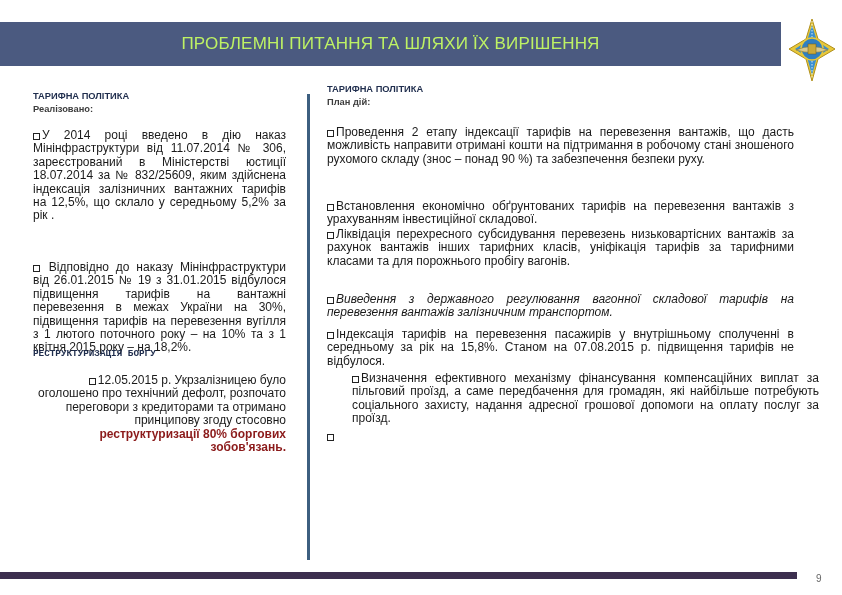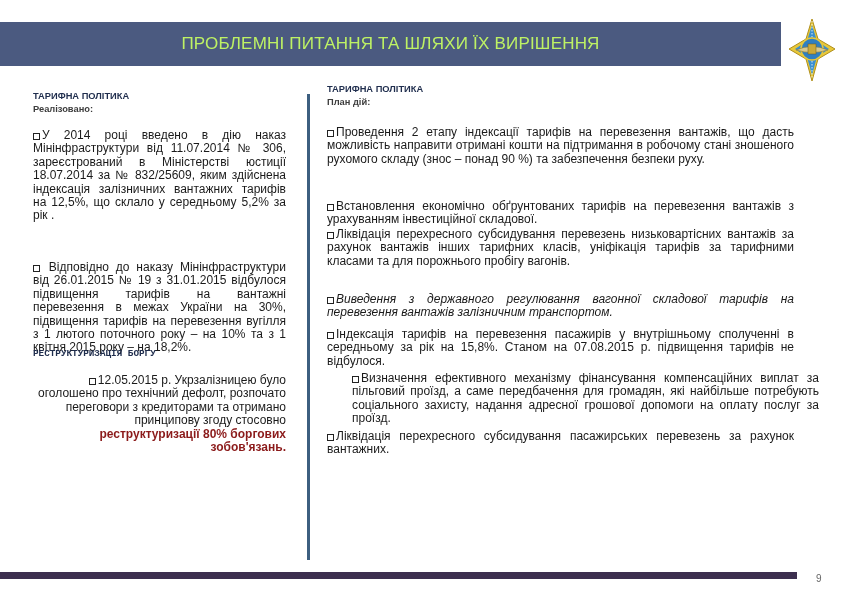--- a/index.html
+++ b/index.html
@@ -94,17 +94,17 @@
   <p class="abs para col" style="left:327px; top:200px; width:467px;"><span class="bullet"></span><span>Встановлення економічно обґрунтованих тарифів на перевезення вантажів з урахуванням інвестиційної складової.</span></p>
 
   <p class="abs para col" style="left:327px; top:228px; width:467px;"><span class="bullet"></span><span>Ліквідація перехресного субсидування перевезень низьковартісних вантажів за рахунок вантажів інших тарифних класів, уніфікація тарифів за тарифними класами та для порожнього пробігу вагонів.</span></p>
 
   <p class="abs para col" style="left:327px; top:293px; width:467px;font-style:italic;"><span class="bullet"></span><span>Виведення з державного регулювання вагонної складової тарифів на перевезення вантажів залізничним транспортом.</span></p>
 
   <p class="abs para col" style="left:327px; top:328px; width:467px;"><span class="bullet"></span><span>Індексація тарифів на перевезення пасажирів у внутрішньому сполученні в середньому за рік на 15,8%. Станом на 07.08.2015 р. підвищення тарифів не відбулося.</span></p>
 
   <p class="abs para col" style="left:327px; top:372px; width:467px;margin-left:25px;"><span class="bullet"></span><span>Визначення ефективного механізму фінансування компенсаційних виплат за пільговий проїзд, а саме передбачення для громадян, які найбільше потребують соціального захисту, надання адресної грошової допомоги на оплату послуг за проїзд.</span></p>
 
-  <p class="abs para col" style="left:327px; top:430px; width:467px;"><span class="bullet"></span><span>Ліквідація перехресного субсидування пасажирських перевезень за рахунок вантажних.</span></p>
+  <p class="abs para col" style="left:327px; top:430px; width:467px;"><span class="bullet"></span></p>
 </div>
 
 <div class="footer-bar"></div>
 <div class="page-number">9</div>
 
 </body></html>

